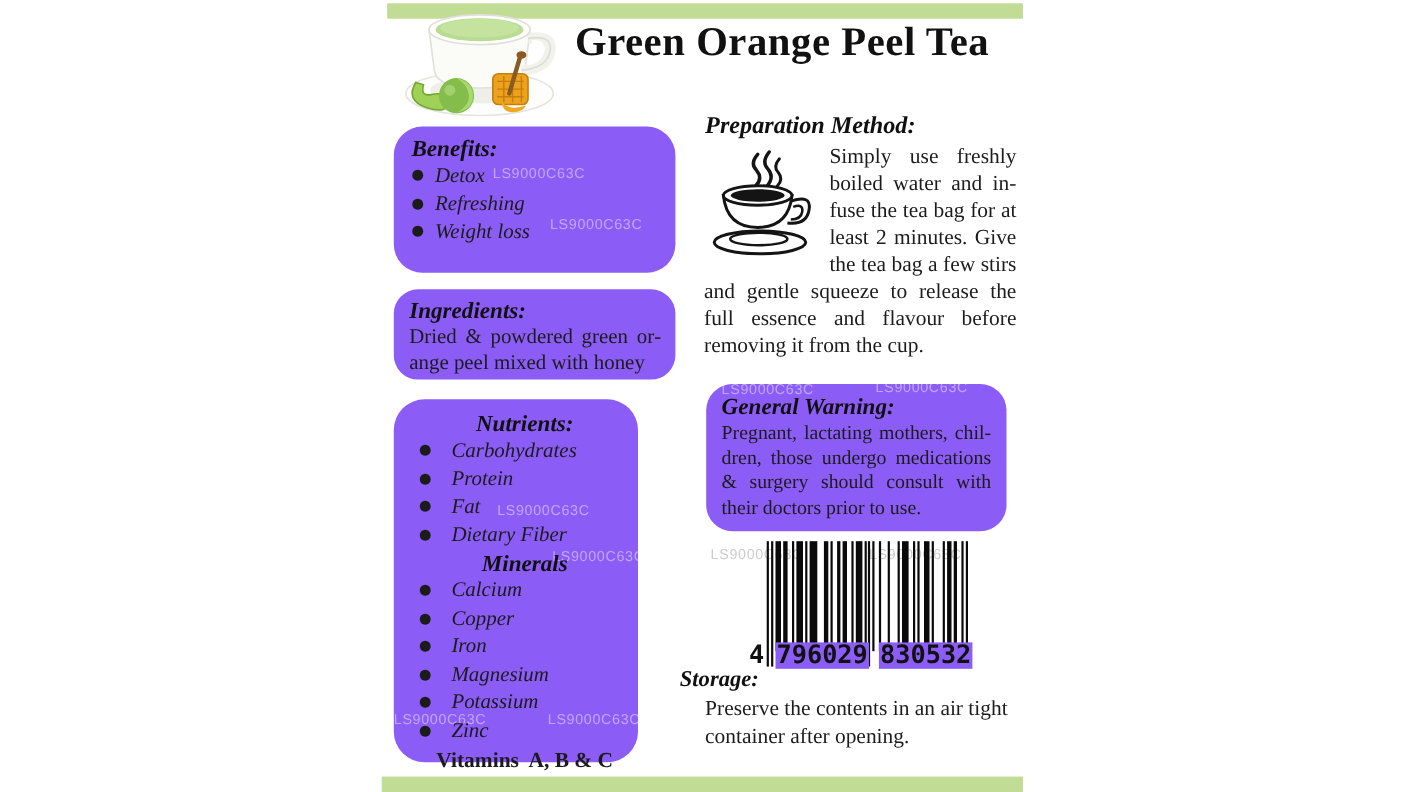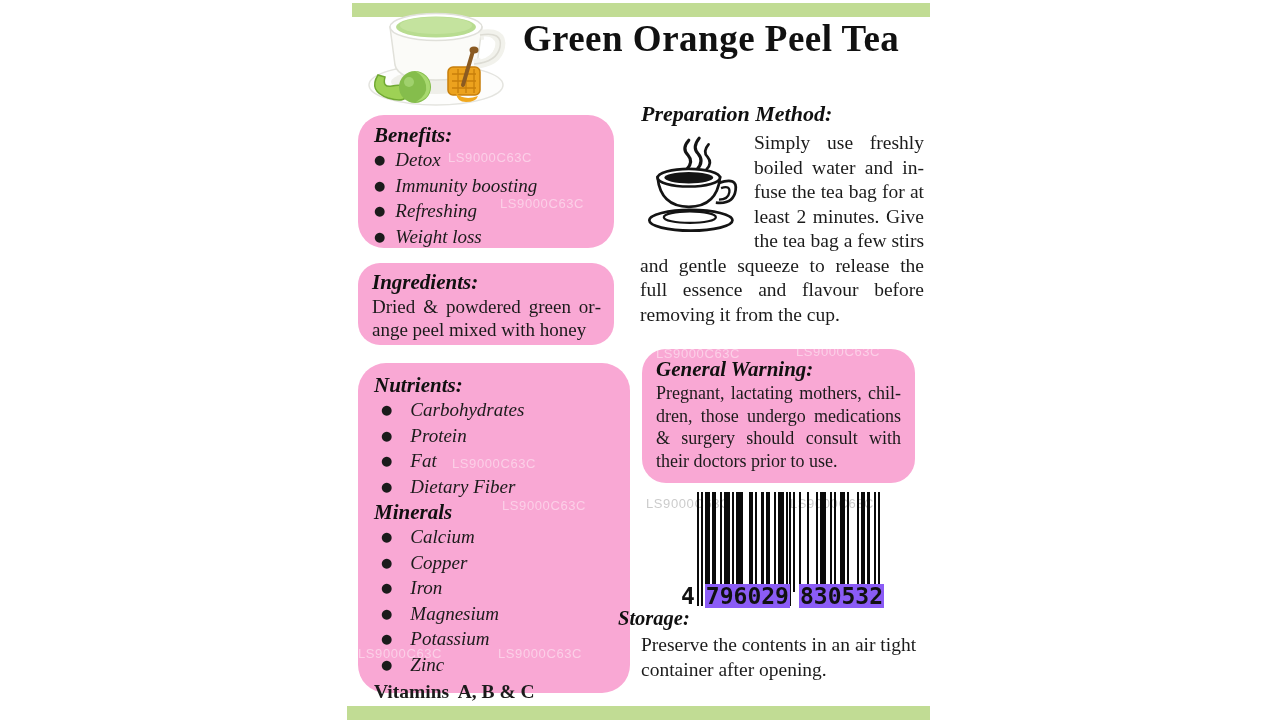--- a/index.html
+++ b/index.html
@@ -5,24 +5,24 @@
   html,body{margin:0;padding:0;background:#ffffff;}
   .stage{position:relative;width:1280px;height:720px;background:#ffffff;overflow:hidden;
          font-family:"Liberation Serif", serif;color:#1b1b1b;}
   .greenbar{position:absolute;background:#c1dc94;}
   .bar-top{left:352px;top:3px;width:578px;height:14px;}
   .bar-bottom{left:347px;top:706px;width:583px;height:14px;}
 
   .title{position:absolute;left:505px;top:18px;width:412px;text-align:center;
          font-weight:bold;font-size:37px;line-height:41px;color:#111;letter-spacing:.5px;}
 
-  .box{position:absolute;background:#f9a8d4;}
+  .box{position:absolute;background:#8b5cf6;}
   .box-benefits{left:358px;top:115px;width:256px;height:133px;border-radius:26px;padding:8px 0 0 16px;box-sizing:border-box;}
   .box-ingredients{left:358px;top:263px;width:256px;height:82px;border-radius:22px;padding:7px 13px 0 14px;box-sizing:border-box;}
-  .box-nutrients{left:358px;top:363px;width:272px;height:330px;border-radius:28px;padding:10px 0 0 16px;box-sizing:border-box;}
+  .box-nutrients{left:358px;top:363px;width:222px;height:330px;border-radius:28px;padding:10px 0 0 16px;box-sizing:border-box;text-align:center;}
   .box-warning{left:642px;top:349px;width:273px;height:134px;border-radius:24px;padding:8px 14px 0 14px;box-sizing:border-box;}
   .box > *{position:relative;z-index:2;}
 
   .h-it{font-weight:bold;font-style:italic;font-size:21px;line-height:25px;color:#101010;}
   .li{display:flex;align-items:baseline;font-size:19px;line-height:23.5px;font-style:italic;}
   .li::before{content:"●";font-size:13px;margin-right:10px;position:relative;top:-2px;font-family:"DejaVu Sans",sans-serif;}
   .box-nutrients .li::before{margin-left:7px;margin-right:18px;}
   .body-text{font-size:19px;line-height:23px;text-align:justify;}
   .vitamins{font-weight:bold;font-size:19.5px;margin-top:3px;white-space:pre;}
 
@@ -90,23 +90,20 @@
   </div>
 
   <div class="title">Green Orange Peel Tea</div>
 
   <div class="box box-benefits">
     <div class="h-it">Benefits:</div>
     <div>
 
     <div class="li">
           <span>Detox</span>
-        </div>
-        <div class="li">
-          <span>Immunity boosting</span>
         </div>
         <div class="li">
           <span>Refreshing</span>
         </div>
         <div class="li">
           <span>Weight loss</span>
         </div>
       </div>
   </div>
 

